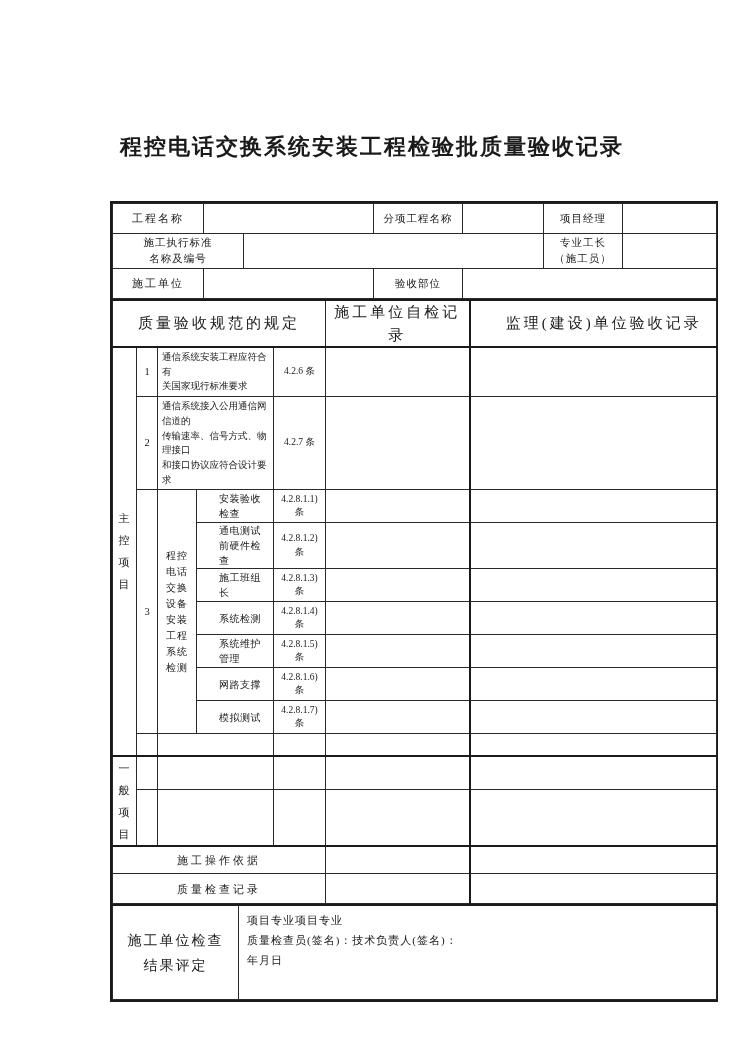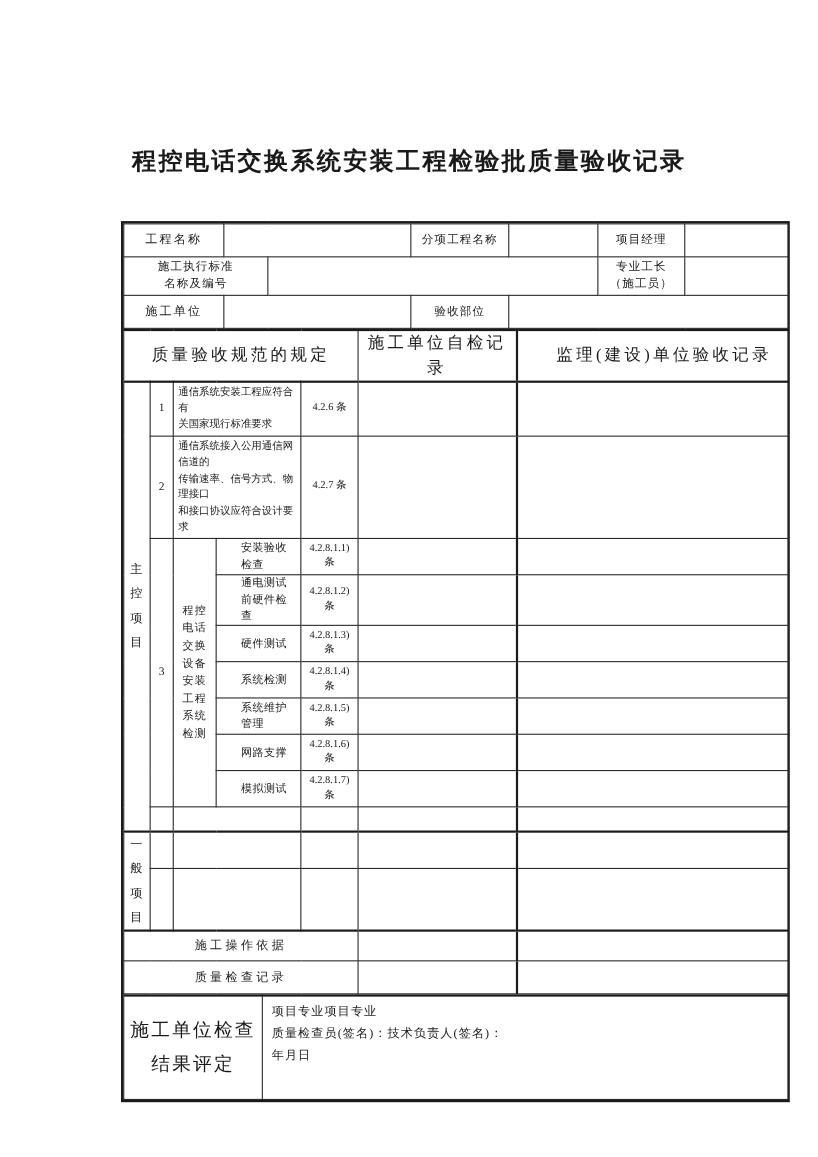--- a/index.html
+++ b/index.html
@@ -31,21 +31,21 @@
   td.footlbl{font-size:11px;letter-spacing:3px;}
 
   table.main{border-top:2px solid #1a1a1a;}
   table.bottom{border-top:2px solid #1a1a1a;}
   td.supcol{border-left:2px solid #1a1a1a;padding-left:24px;}
   tr.gen-first td{border-top:2px solid #1a1a1a;}
   tr.ops td{border-top:2px solid #1a1a1a;}
 
   td.eval-content{text-align:left;vertical-align:top;padding:5px 8px;font-size:11px;
     line-height:1.8;letter-spacing:1px;}
-  td.eval-lbl{font-size:17px;letter-spacing:2px;line-height:1.8;}
+  td.eval-lbl{font-size:14px;letter-spacing:2px;line-height:1.8;}
 </style>
 </head>
 <body>
 
 <div class="page">
 
   <div class="doc-title">程控电话交换系统安装工程检验批质量验收记录</div>
 
 
   <div class="form-wrap">
@@ -143,21 +143,21 @@
         <td class="supcol"></td>
       </tr>
       <tr style="height:33px">
         <td class="subname">通电测试前硬件检查</td>
         <td class="clause">4.2.8.1.2)
 条</td>
         <td></td>
         <td class="supcol"></td>
       </tr>
       <tr style="height:33px">
-        <td class="subname">硬件测试</td>
+        <td class="subname">施工班组长</td>
         <td class="clause">4.2.8.1.3)
 条</td>
         <td></td>
         <td class="supcol"></td>
       </tr>
       <tr style="height:33px">
         <td class="subname">系统检测</td>
         <td class="clause">4.2.8.1.4)
 条</td>
         <td></td>

